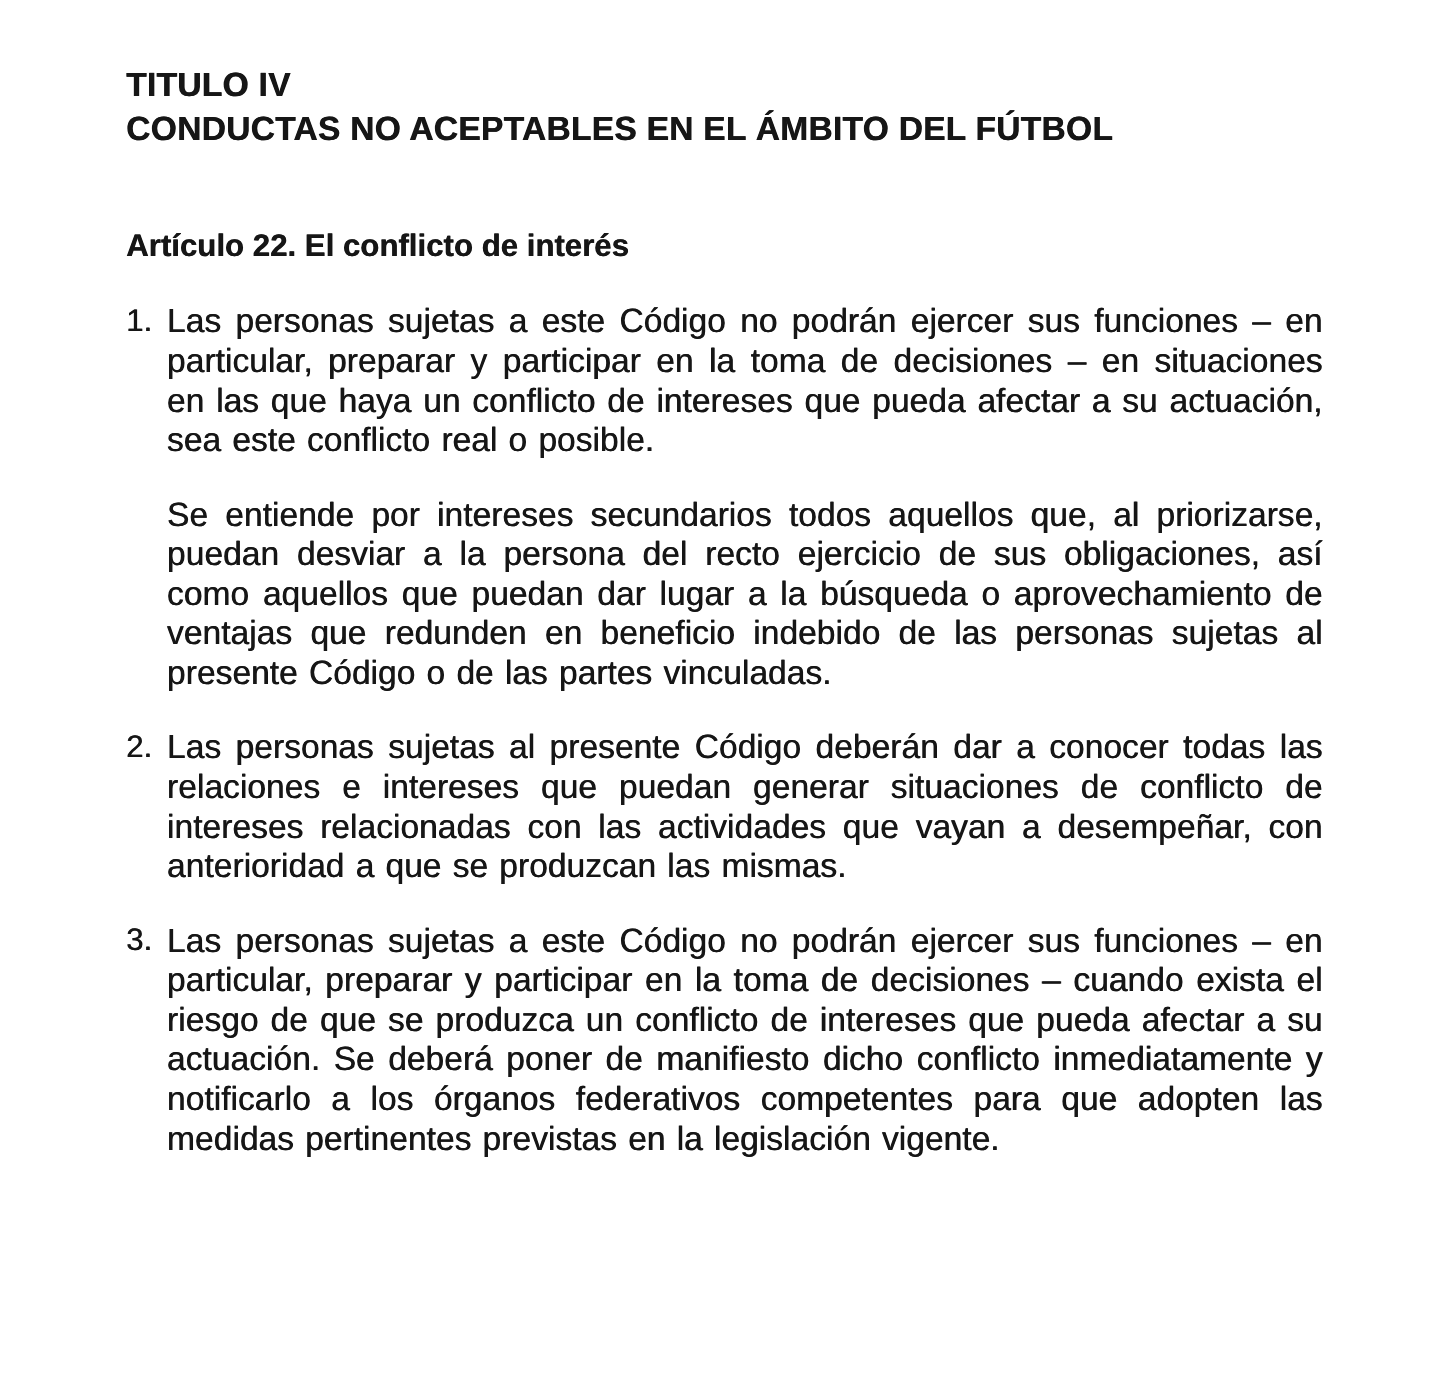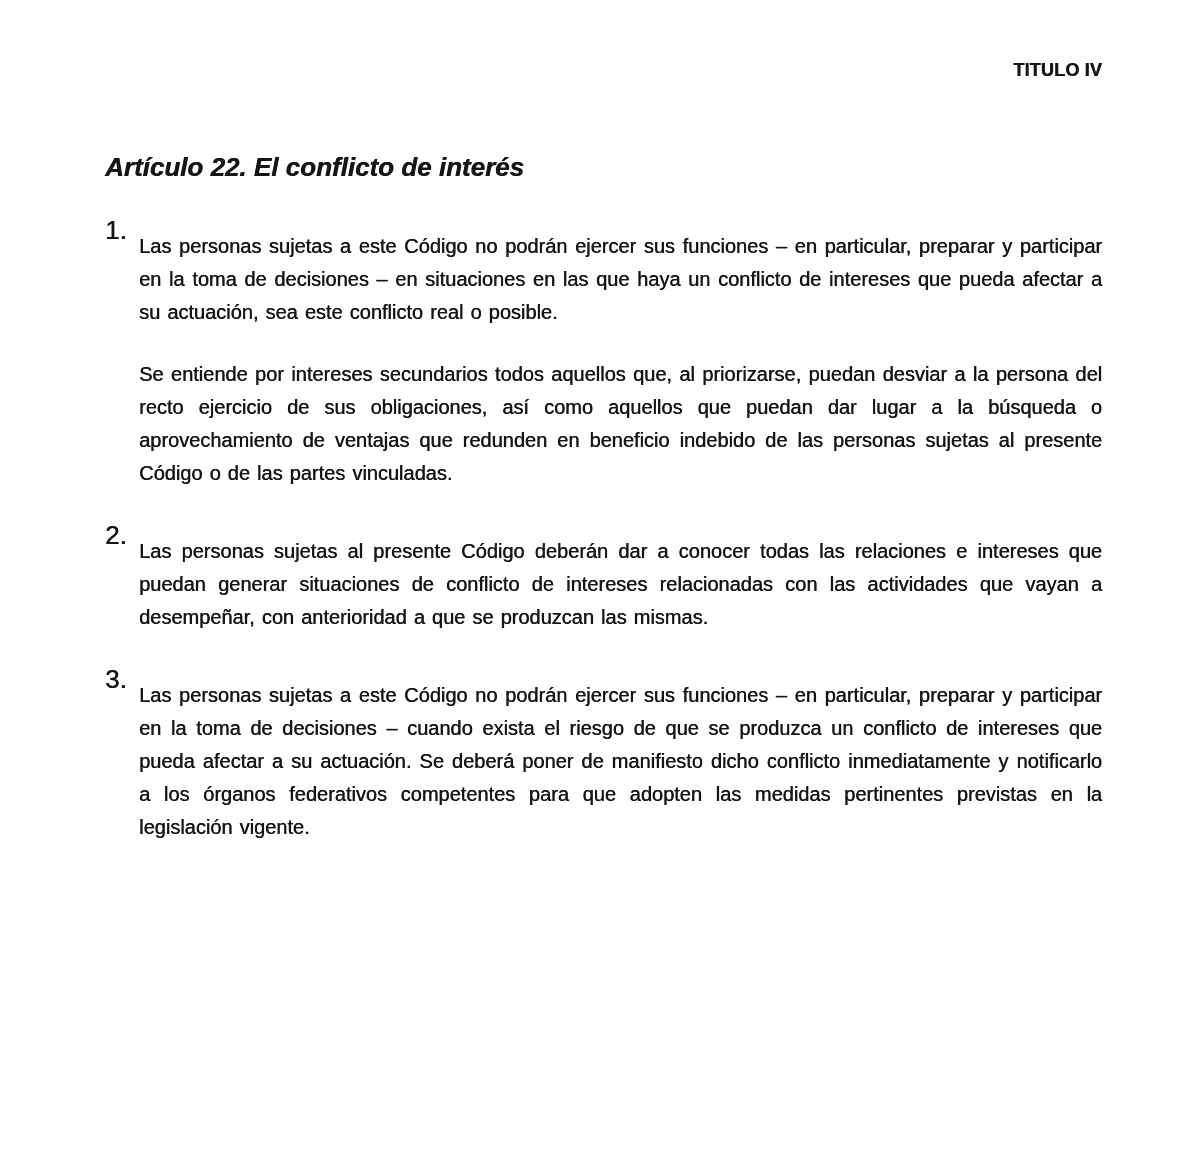--- a/index.html
+++ b/index.html
@@ -14,67 +14,67 @@
     background: #ffffff;
     box-sizing: border-box;
     padding: 52px 98px 0 105px;
     overflow: hidden;
     font-family: "Liberation Sans", sans-serif;
     color: #161616;
     
     text-shadow: 0.45px 0 0 currentColor;
   }
   .doc-title {
-    text-align: right;
+    text-align: left;
     font-weight: 700;
-    font-size: 18px;
+    font-size: 28px;
     line-height: 37px;
     letter-spacing: 0.2px;
   }
   .article-heading {
     margin: 0;
     margin-top: 62px;
     margin-bottom: 30px;
     font-size: 26px;
     font-weight: 700;
     line-height: 33px;
-    font-style: italic;
   }
   .list {
     margin: 0;
   }
   .list-item {
     display: grid;
     grid-template-columns: 34px 1fr;
     align-items: start;
   }
   .item-number {
     font-size: 26px;
     line-height: 33px;
     white-space: nowrap;
   }
   .item-paragraphs {
     min-width: 0;
   }
   .item-paragraphs p {
-    margin: 16px 0 29px 0;
-    font-size: 20px;
+    margin: 0 0 29px 0;
+    font-size: 28px;
     line-height: 33px;
     text-align: justify;
     text-justify: inter-word;
     word-spacing: 1.5px;
   }
 </style>
 </head>
 <body>
 
 <div class="page">
 
   <header>
     <div class="doc-title">TITULO IV</div>
+    <div class="doc-title">CONDUCTAS NO ACEPTABLES EN EL ÁMBITO DEL FÚTBOL</div>
   </header>
 
   <h2 class="article-heading">Artículo 22. El conflicto de interés</h2>
 
   <div class="list">
 
     <div class="list-item">
       <div class="item-number">1.</div>
       <div class="item-paragraphs">
         <p>Las personas sujetas a este Código no podrán ejercer sus funciones – en particular, preparar y participar en la toma de decisiones – en situaciones en las que haya un conflicto de intereses que pueda afectar a su actuación, sea este conflicto real o posible.</p>

